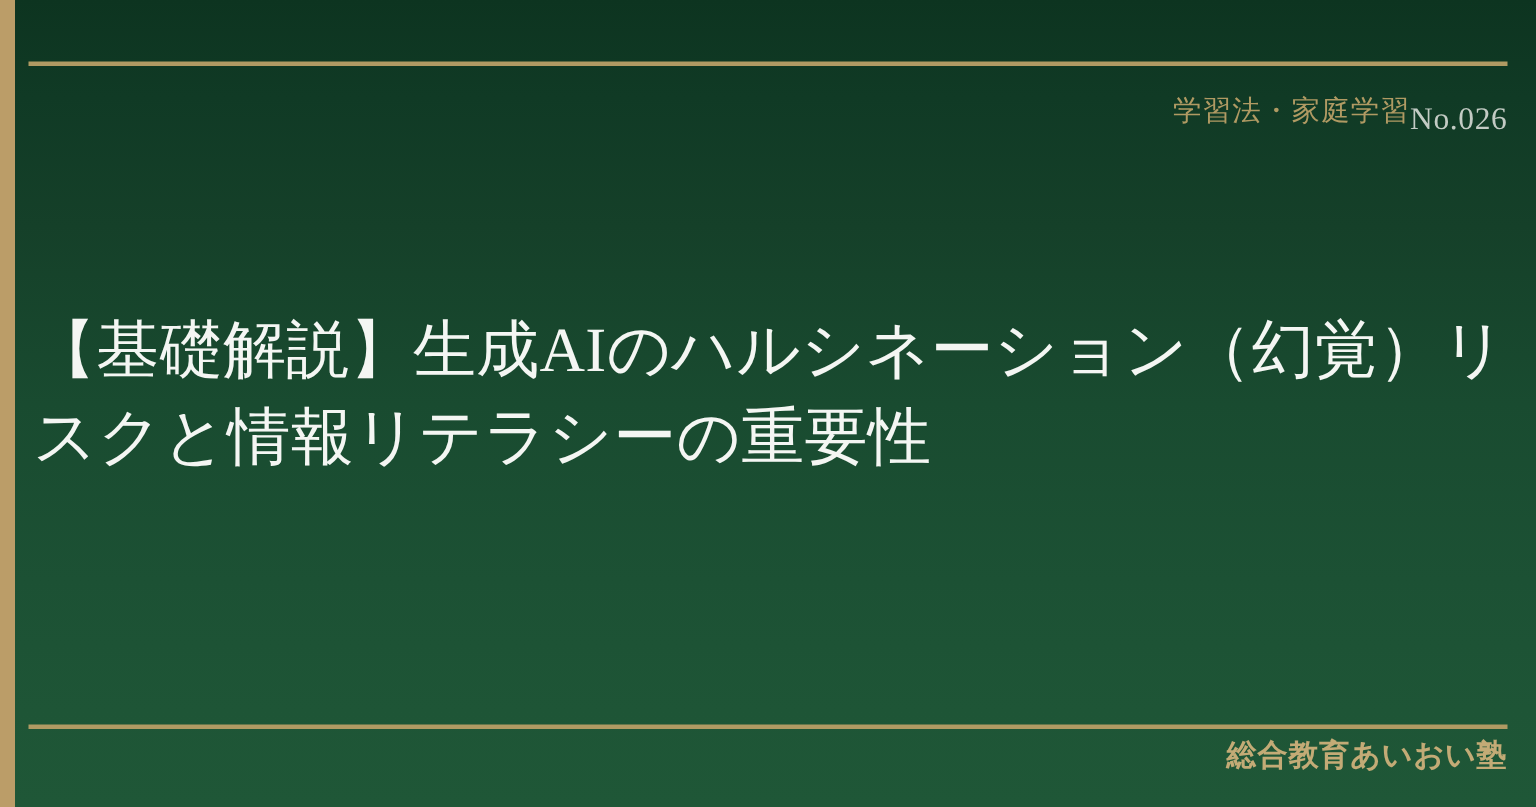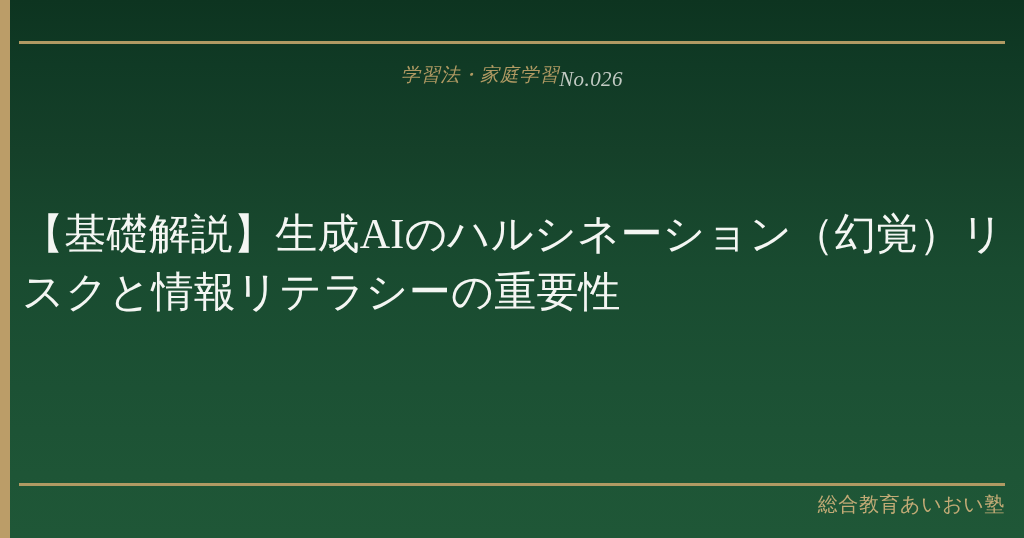--- a/index.html
+++ b/index.html
@@ -49,22 +49,21 @@
 
   
   .header {
     position: absolute;
     left: 19px;
     top: 58px;
     width: 986px;
     height: 32px;
     display: flex;
     align-items: center;
-    justify-content: center;
-    font-style: italic;
+    justify-content: flex-end;
   }
 
   .category {
     font-size: 19px;
     letter-spacing: 0.04em;
     color: #b09a63;
     white-space: nowrap;
     line-height: 1;
   }
 
@@ -105,20 +104,21 @@
     justify-content: flex-end;
     align-items: center;
   }
 
   .brand {
     font-size: 20px;
     letter-spacing: 0.03em;
     color: #c3ab76;
     white-space: nowrap;
     line-height: 1;
+    font-weight: bold;
   }
 </style>
 </head>
 <body>
 
 <div class="card">
 
   <div class="edge-bar"></div>
 
   <div class="rule rule-top"></div>

